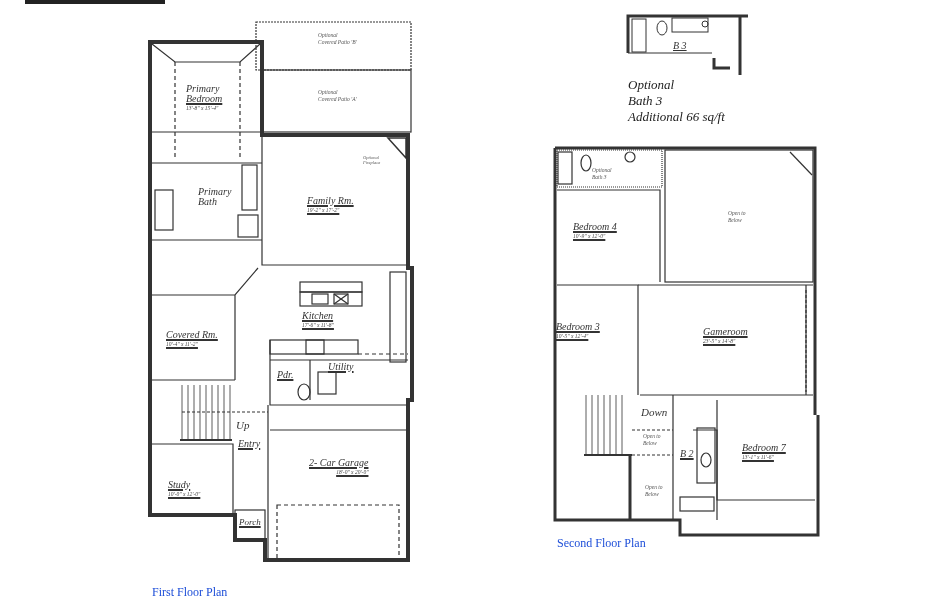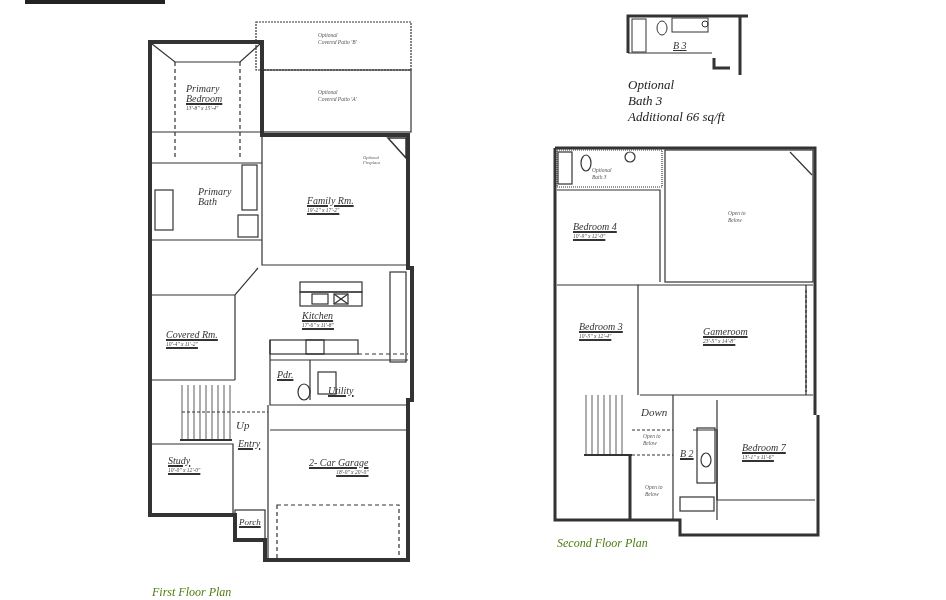--- a/index.html
+++ b/index.html
@@ -2,21 +2,21 @@
 <html><head>
 <meta charset="utf-8">
 <style>
   html,body{margin:0;padding:0;background:#fff;}
   body{width:946px;height:600px;position:relative;overflow:hidden;font-family:"Liberation Serif","DejaVu Serif",serif;color:#222;}
   svg{position:absolute;left:0;top:0;}
   .lbl{position:absolute;font-style:italic;color:#333;line-height:1;white-space:nowrap;}
   .room{font-size:10px;text-decoration:underline;text-decoration-thickness:2px;}
   .dim{font-size:5.5px;color:#444;display:block;margin-top:2px;text-decoration:none;}
   .sm{font-size:5.5px;color:#555;line-height:1.2;white-space:normal;}
-  .caption{position:absolute;font-style:italic;font-size:12px;color:#4d7c0f;}
+  .caption{position:absolute;font-size:12px;color:#1d4ed8;}
   .opt{position:absolute;font-style:italic;font-size:13px;line-height:16px;color:#222;}
 </style>
 </head>
 <body>
 
 <svg width="946" height="600" viewBox="0 0 946 600">
   <g fill="none" stroke="#333">
 
     <rect x="25" y="0" width="140" height="4" fill="#222" stroke="none"></rect>
 
@@ -157,24 +157,24 @@
 </div>
 <div class="lbl room" style="left:302px;top:311px;">
   <span>Kitchen</span>
   <span class="dim">17'-6" x 11'-8"</span>
 </div>
 <div class="lbl room" style="left:166px;top:330px;">
   <span>Covered Rm.</span>
   <span class="dim">10'-4" x 11'-2"</span>
 </div>
 <div class="lbl room" style="left:277px;top:370px;">Pdr.</div>
-<div class="lbl room" style="left:328px;top:386px;">Utility</div>
+<div class="lbl room" style="left:328px;top:362px;">Utility</div>
 <div class="lbl" style="left:236px;top:420px;font-size:11px;">Up</div>
 <div class="lbl room" style="left:238px;top:439px;">Entry</div>
-<div class="lbl room" style="left:168px;top:456px;">
+<div class="lbl room" style="left:168px;top:480px;">
   <span>Study</span>
   <span class="dim">10'-0" x 12'-0"</span>
 </div>
 <div class="lbl room" style="left:309px;top:458px;text-align:right;">
   <span>2- Car Garage</span>
   <span class="dim">18'-0" x 20'-0"</span>
 </div>
 <div class="lbl room" style="left:239px;top:518px;font-size:9px;">Porch</div>
 
 <div class="caption" style="left:152px;top:576px;margin-top:9px;">First Floor Plan</div>
@@ -189,21 +189,21 @@
 <div class="lbl sm" style="left:592px;top:167px;">
   <span>Optional</span><br><span>Bath 3</span>
 </div>
 <div class="lbl room" style="left:573px;top:222px;">
   <span>Bedroom 4</span>
   <span class="dim">10'-9" x 12'-0"</span>
 </div>
 <div class="lbl sm" style="left:728px;top:210px;">
   <span>Open to</span><br><span>Below</span>
 </div>
-<div class="lbl room" style="left:579px;top:322px;">
+<div class="lbl room" style="left:556px;top:322px;">
   <span>Bedroom 3</span>
   <span class="dim">10'-5" x 12'-4"</span>
 </div>
 <div class="lbl room" style="left:703px;top:327px;">
   <span>Gameroom</span>
   <span class="dim">23'-5" x 14'-8"</span>
 </div>
 <div class="lbl" style="left:641px;top:407px;font-size:11px;">Down</div>
 <div class="lbl sm" style="left:643px;top:433px;">
   <span>Open to</span><br><span>Below</span>

